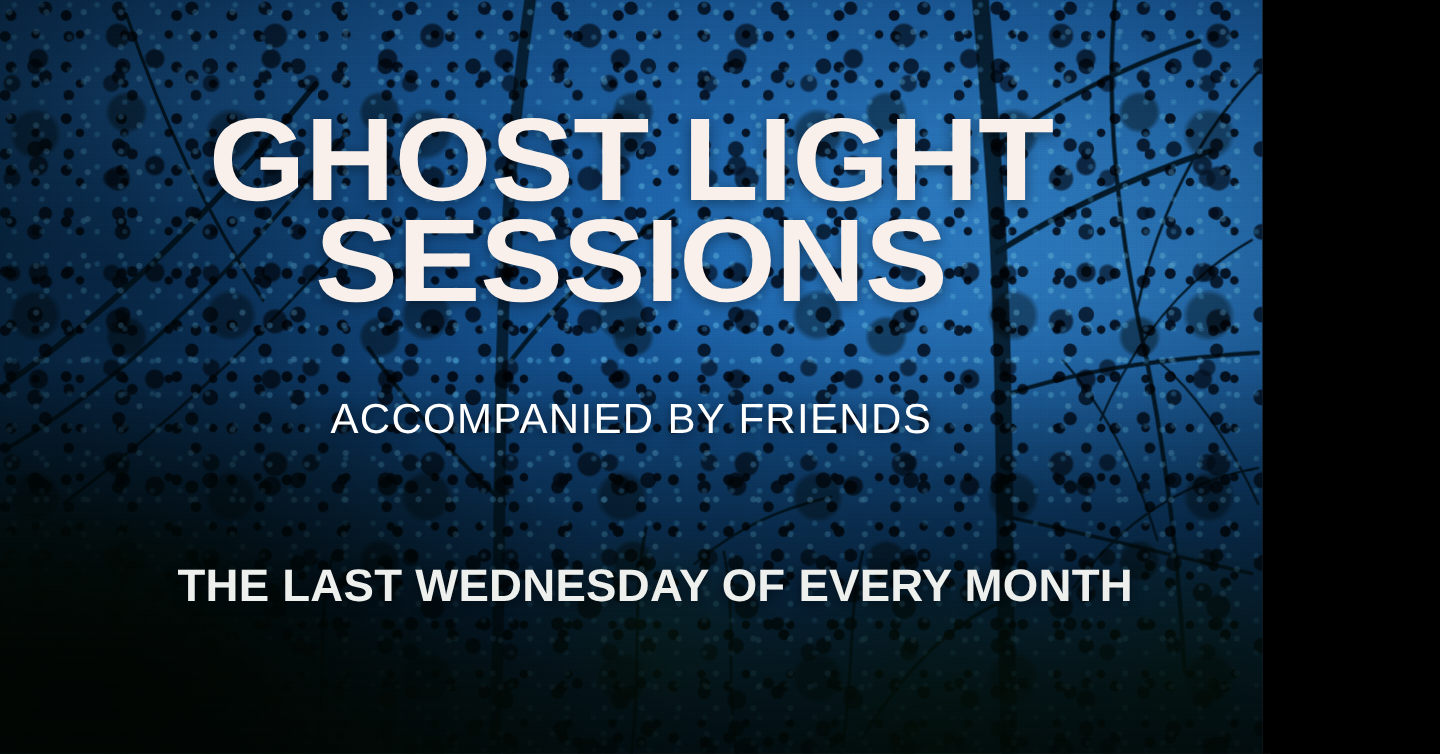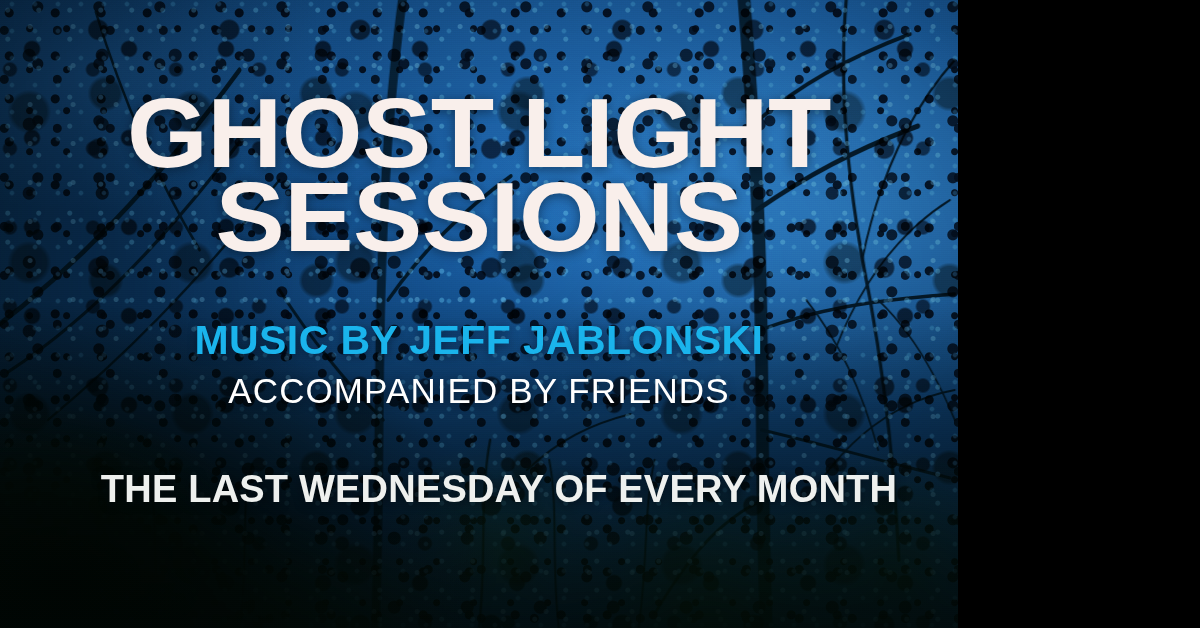--- a/index.html
+++ b/index.html
@@ -2,21 +2,21 @@
 <html><head>
 <meta charset="utf-8">
 <style>
   html, body {
     margin: 0;
     padding: 0;
     background: #000;
   }
   #poster {
     position: relative;
-    width: 958px;
+    width: 1052px;
     height: 628px;
     overflow: hidden;
     font-family: "Liberation Sans", sans-serif;
     background: #404040;
   }
 
   
   .bg-layer {
     position: absolute;
     inset: 0;
@@ -234,20 +234,19 @@
   <div class="bg-layer grain"></div>
 
   <div class="content">
 
     <div class="title-block">
       <div class="title-line l1">GHOST LIGHT</div>
       <div class="title-line l2">SESSIONS</div>
     </div>
 
     <div class="credit-block">
-      <div class="credit-main">MUSIC BY JEFF JABLONSKI</div>
       <div class="credit-sub">ACCOMPANIED BY FRIENDS</div>
     </div>
 
     <div class="schedule">THE LAST WEDNESDAY OF EVERY MONTH</div>
 
   </div>
 </div>
 
 </body></html>

